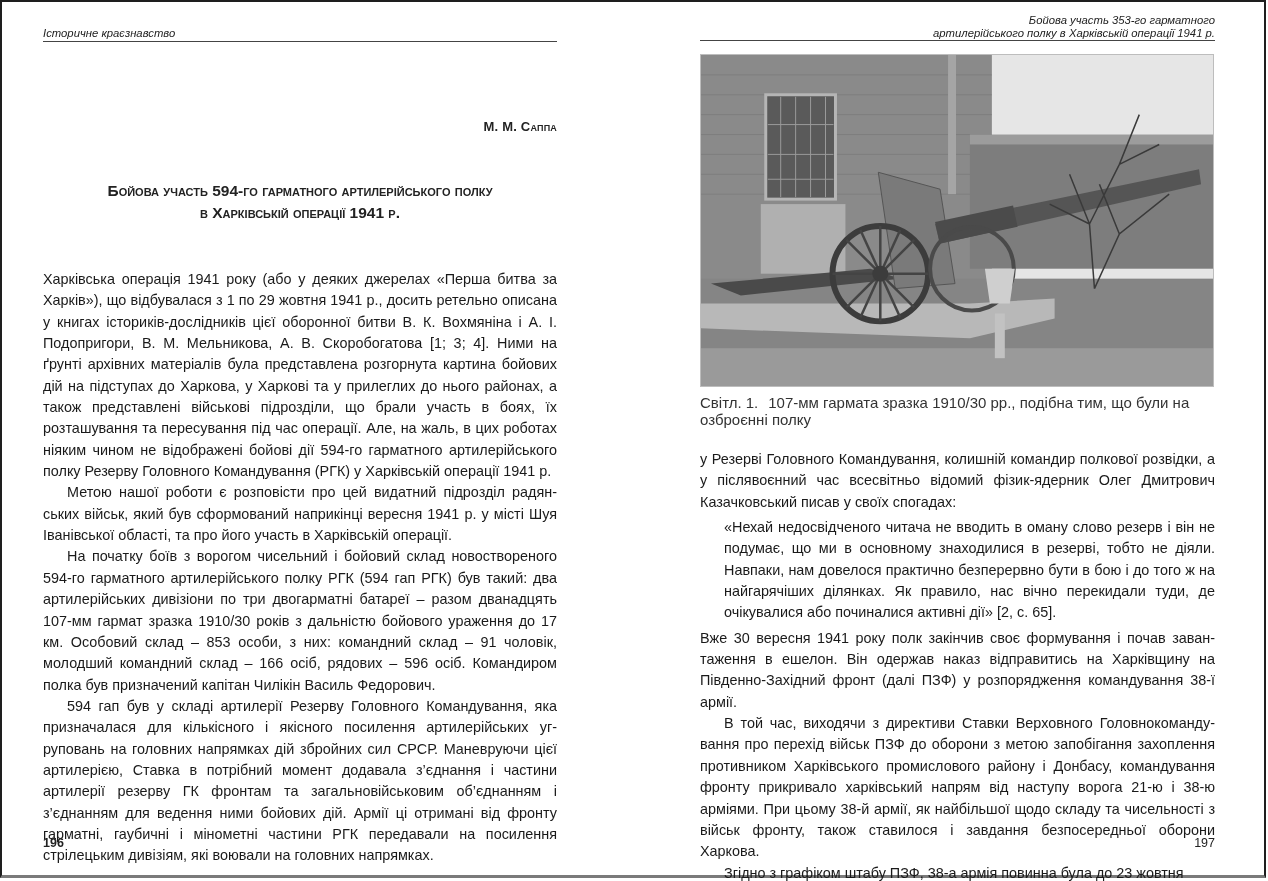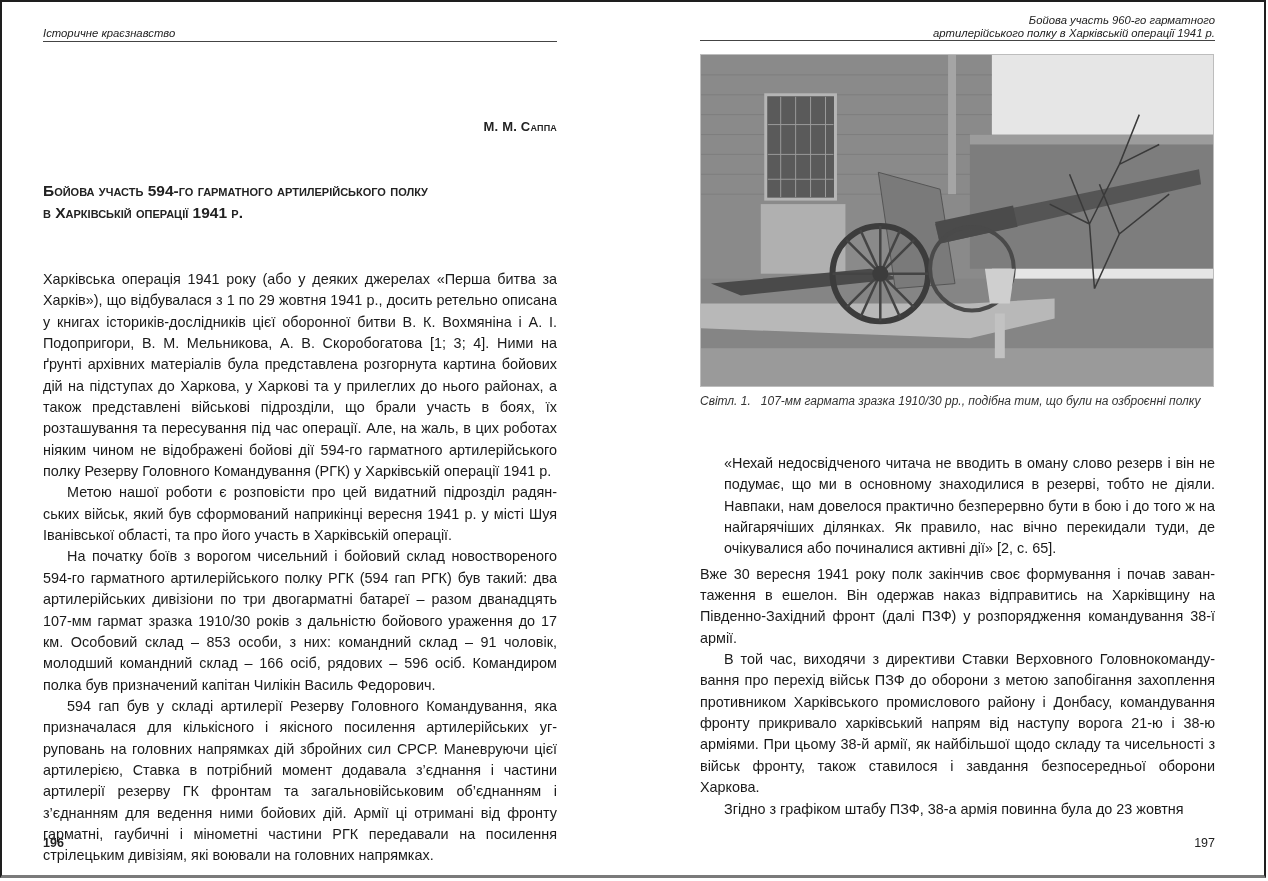--- a/index.html
+++ b/index.html
@@ -25,21 +25,21 @@
   }
   .page-left .running-head { top: 27px; }
   .page-right .running-head { text-align: right; }
 
   .author {
     position: absolute; top: 119px; right: 0;
     font-size: 13px; font-weight: bold; color: #222;
     font-variant: small-caps; letter-spacing: 0.2px;
   }
   .title {
-    position: absolute; top: 180px; left: 0; right: 0; text-align: left;
+    position: absolute; top: 180px; left: 0; right: 0; text-align: center;
     font-size: 15.5px; font-weight: bold; line-height: 22px; color: #222;
     font-variant: small-caps;
   }
   .body-text {
     position: absolute; left: 0; right: 0;
     font-size: 14.4px; line-height: 21.35px; text-align: justify; color: #1a1a1a;
     hyphens: manual;
     margin-top: 11px;
   }
   .body-text p { margin: 0; }
@@ -56,21 +56,21 @@
   .page-right .page-number { right: 0; }
 
   .photo {
     position: absolute; top: 54px; left: 0; width: 514px; height: 333px;
     border: 1px solid #bdbdbd; box-sizing: border-box; overflow: hidden;
     background: #e9e9e9;
   }
   .photo svg { display: block; width: 100%; height: 100%; }
   .caption {
     position: absolute; top: 394px; left: 0; right: 0;
-    font-size: 12px; font-style: italic; color: #333;
+    font-size: 15px; color: #333;
   }
   .caption .num { margin-right: 10px; }
 </style>
 </head>
 <body>
 
 <div class="frame"></div>
 
 <div class="page page-left">
   <div class="running-head">Історичне краєзнавство</div>
@@ -83,21 +83,21 @@
     <p>Харківська операція 1941 року (або у деяких джерелах «Перша битва за Харків»), що відбувалася з 1 по 29 жовтня 1941 р., досить ретельно опи­сана у книгах істориків-дослідників цієї оборонної битви В. К. Вохмяніна і А. І. Подопригори, В. М. Мельникова, А. В. Скоробогатова [1; 3; 4]. Ними на ґрунті архівних матеріалів була представлена розгорнута картина бойових дій на підступах до Харкова, у Харкові та у прилеглих до нього районах, а також представлені військові підрозділи, що брали участь в боях, їх розташування та пересування під час операції. Але, на жаль, в цих роботах ніяким чином не відображені бойові дії 594-го гарматного арти­лерійського полку Резерву Головного Командування (РГК) у Харківській операції 1941 р.</p>
     <p class="indent">Метою нашої роботи є розповісти про цей видатний підрозділ радян­ських військ, який був сформований наприкінці вересня 1941 р. у місті Шуя Іванівської області, та про його участь в Харківській операції.</p>
     <p class="indent">На початку боїв з ворогом чисельний і бойовий склад новоствореного 594-го гарматного артилерійського полку РГК (594 гап РГК) був такий: два артилерійських дивізіони по три двогарматні батареї – разом дванадцять 107-мм гармат зразка 1910/30 років з дальністю бойового ураження до 17 км. Особовий склад – 853 особи, з них: командний склад – 91 чоловік, молодший командний склад – 166 осіб, рядових – 596 осіб. Командиром полка був призначений капітан Чилікін Василь Федорович.</p>
     <p class="indent">594 гап був у складі артилерії Резерву Головного Командування, яка призначалася для кількісного і якісного посилення артилерійських уг­руповань на головних напрямках дій збройних сил СРСР. Маневруючи цієї артилерією, Ставка в потрібний момент додавала з’єднання і части­ни артилерії резерву ГК фронтам та загальновійськовим об’єднанням і з’єднанням для ведення ними бойових дій. Армії ці отримані від фрон­ту гарматні, гаубичні і мінометні частини РГК передавали на посилення стрілецьким дивізіям, які воювали на головних напрямках.</p>
   </div>
   <div class="page-number">196</div>
 </div>
 
 <div class="page page-right">
   <div class="running-head">
-    <div>Бойова участь 960-го гарматного</div>
+    <div>Бойова участь 353-го гарматного</div>
     <div>артилерійського полку в Харківській операції 1941 р.</div>
   </div>
 
   <div class="photo" aria-label="107-мм гармата на постаменті біля цегляної будівлі">
     <svg viewBox="0 0 514 333" preserveAspectRatio="none">
 
       <rect x="0" y="0" width="514" height="333" fill="#e6e6e6"></rect>
 
       <rect x="0" y="0" width="292" height="230" fill="#8a8a8a"></rect>
       <g stroke="#777" stroke-width="0.6">
@@ -158,19 +158,20 @@
 
       <rect x="295" y="260" width="10" height="45" fill="#c2c2c2"></rect>
       <polygon points="285,215 315,215 310,250 290,250" fill="#cfcfcf"></polygon>
     </svg>
   </div>
   <div class="caption">
     <span class="num">Світл. 1.</span><span>107-мм гармата зразка 1910/30 рр., подібна тим, що були на озброєнні полку</span>
   </div>
 
   <div class="body-text">
+    <p>у Резерві Головного Командування, колишній командир полкової розвідки, а у післявоєнний час всесвітньо відомий фізик-ядерник Олег Дмитрович Казачковський писав у своїх спогадах:</p>
     <p class="quote">«Нехай недосвідченого читача не вводить в оману слово резерв і він не подумає, що ми в основному знаходилися в резерві, тобто не дія­ли. Навпаки, нам довелося практично безперервно бути в бою і до того ж на найгарячіших ділянках. Як правило, нас вічно перекидали туди, де очікувалися або починалися активні дії» [2, с. 65].</p>
     <p>Вже 30 вересня 1941 року полк закінчив своє формування і почав заван­таження в ешелон. Він одержав наказ відправитись на Харківщину на Південно-Західний фронт (далі ПЗФ) у розпорядження командування 38-ї армії.</p>
     <p class="indent">В той час, виходячи з директиви Ставки Верховного Головнокоманду­вання про перехід військ ПЗФ до оборони з метою запобігання захоплення противником Харківського промислового району і Донбасу, командуван­ня фронту прикривало харківський напрям від наступу ворога 21-ю і 38-ю арміями. При цьому 38-й армії, як найбільшої щодо складу та чисельності з військ фронту, також ставилося і завдання безпосередньої оборони Харкова.</p>
     <p class="indent">Згідно з графіком штабу ПЗФ, 38-а армія повинна була до 23 жовтня</p>
   </div>
   <div class="page-number">197</div>
 </div>
 
 </body></html>

